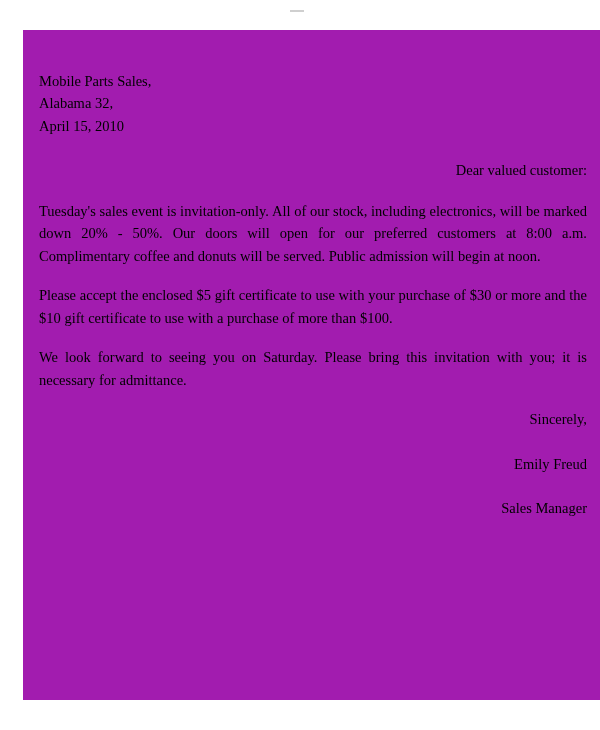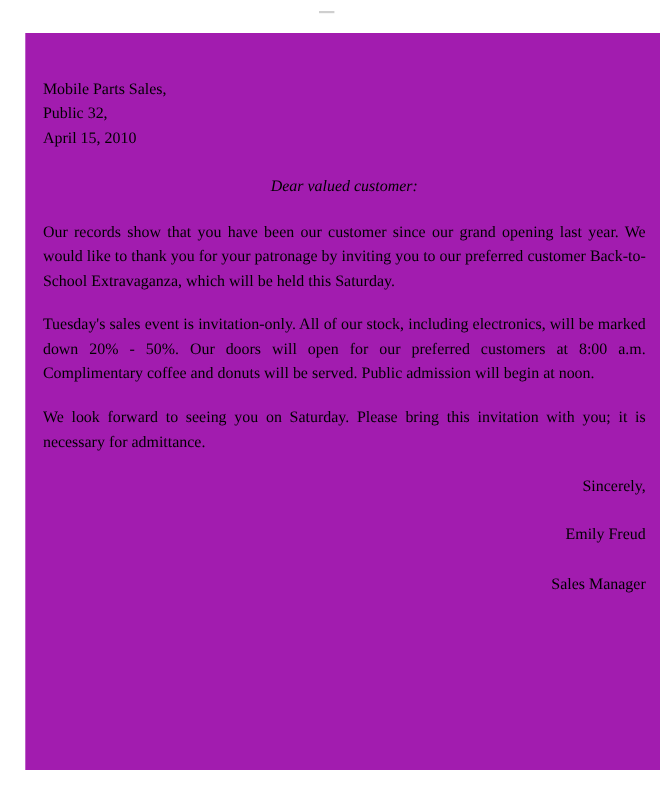--- a/index.html
+++ b/index.html
@@ -33,22 +33,21 @@
     text-align: left;
   }
   .block {
     margin: 0 0 17px 0;
   }
   .address-block {
     margin: 0 0 22px 0;
   }
   .salutation {
     margin: 0 0 18px 0;
-    text-align: center;
-    font-style: italic;
+    text-align: right;
   }
   .sign-line {
     margin: 0 0 22px 0;
     text-align: right;
   }
   .sign-last {
     margin: 0;
     text-align: right;
   }
   .top-artifact {
@@ -63,28 +62,28 @@
 </head>
 <body>
 
 <div class="top-artifact"></div>
 
 <div class="page">
   <div class="doc-body">
 
     <div class="address-block">
       <span class="addr-line">Mobile Parts Sales,</span>
-      <span class="addr-line">Public 32,</span>
+      <span class="addr-line">Alabama 32,</span>
       <span class="addr-line">April 15, 2010</span>
     </div>
 
     <p class="salutation">Dear valued customer:</p>
 
-    <p class="block">Our records show that you have been our customer since our grand opening last year. We would like to thank you for your patronage by inviting you to our preferred customer Back-to-School Extravaganza, which will be held this Saturday.</p>
     <p class="block">Tuesday's sales event is invitation-only. All of our stock, including electronics, will be marked down 20% - 50%. Our doors will open for our preferred customers at 8:00 a.m. Complimentary coffee and donuts will be served. Public admission will begin at noon.</p>
+    <p class="block">Please accept the enclosed $5 gift certificate to use with your purchase of $30 or more and the $10 gift certificate to use with a purchase of more than $100.</p>
     <p class="block">We look forward to seeing you on Saturday. Please bring this invitation with you; it is necessary for admittance.</p>
 
     <p class="sign-line">Sincerely,</p>
     <p class="sign-line">Emily Freud</p>
     <p class="sign-last">Sales Manager</p>
 
   </div>
 </div>
 
 </body></html>

